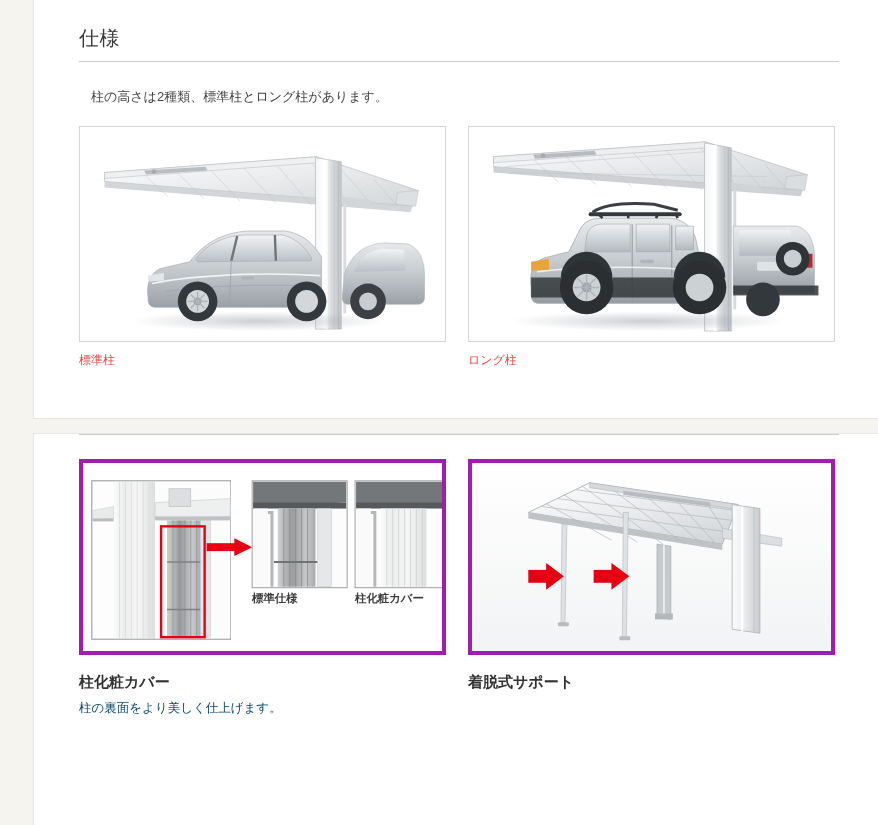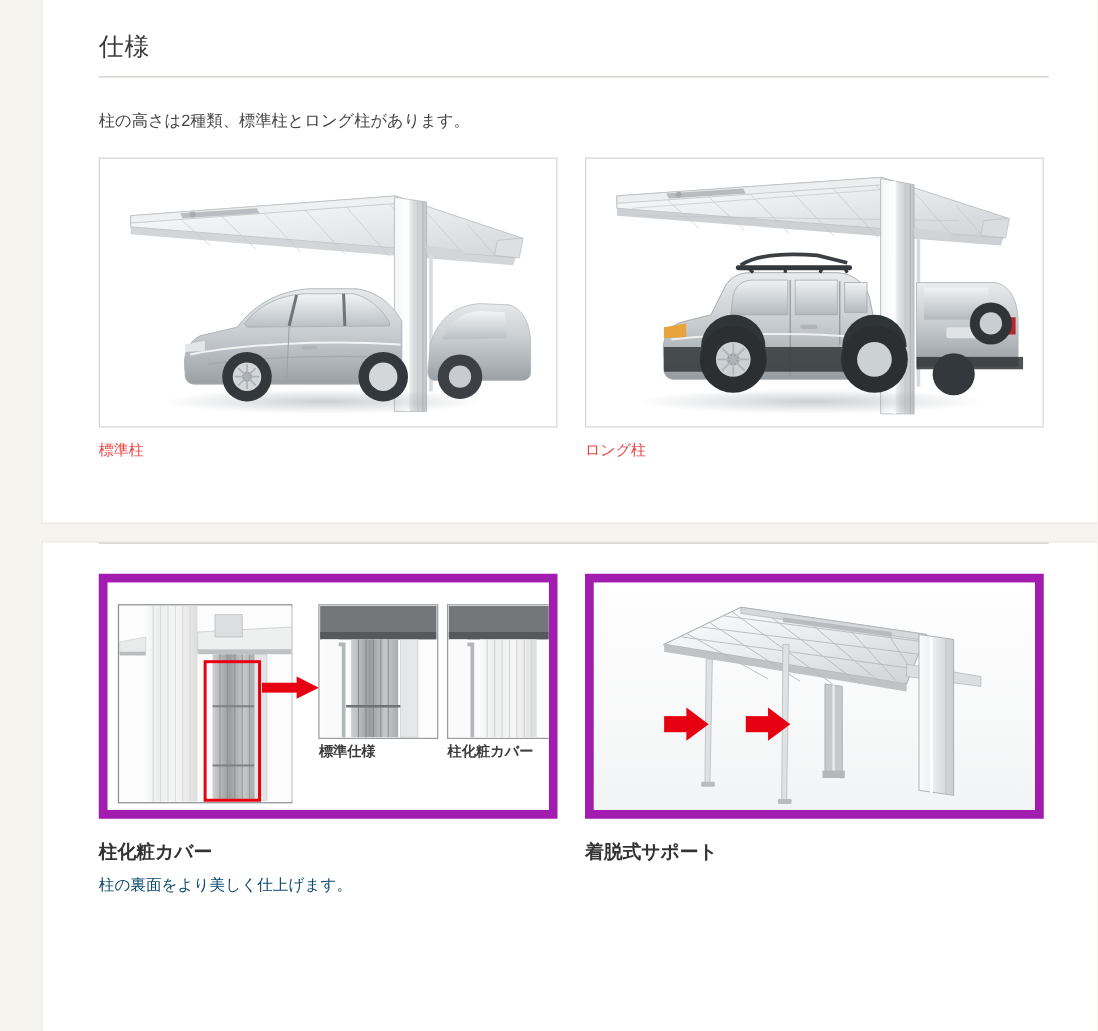--- a/index.html
+++ b/index.html
@@ -57,21 +57,21 @@
     width: 760px;
     height: 1px;
     background: #cfcdc8;
     margin: 0 0 24px 0;
   }
 
   .lead-text {
     font-size: 13px;
     color: #444444;
     line-height: 1.7;
-    margin: 0 0 18px 0;
+    margin: 0 0 18px 12px;
   }
 
   
   .img-row {
     display: flex;
     gap: 22px;
   }
   .img-col {
     width: 367px;
   }
@@ -95,21 +95,21 @@
   .opt-row {
     display: flex;
     gap: 22px;
   }
   .opt-col {
     width: 367px;
   }
   .opt-frame {
     width: 367px;
     height: 196px;
-    border: 7px solid #a21caf;
+    border: 4px solid #a21caf;
     box-sizing: border-box;
     background: #ffffff;
     overflow: hidden;
     position: relative;
   }
   .opt-title {
     font-size: 15px;
     font-weight: bold;
     color: #333333;
     margin: 16px 0 6px 0;

